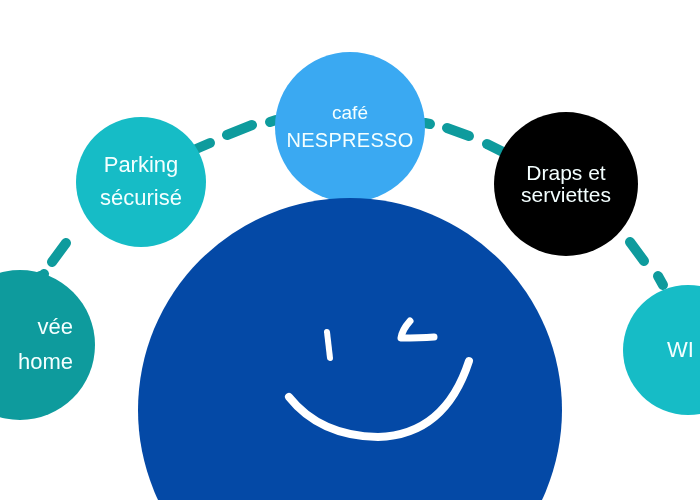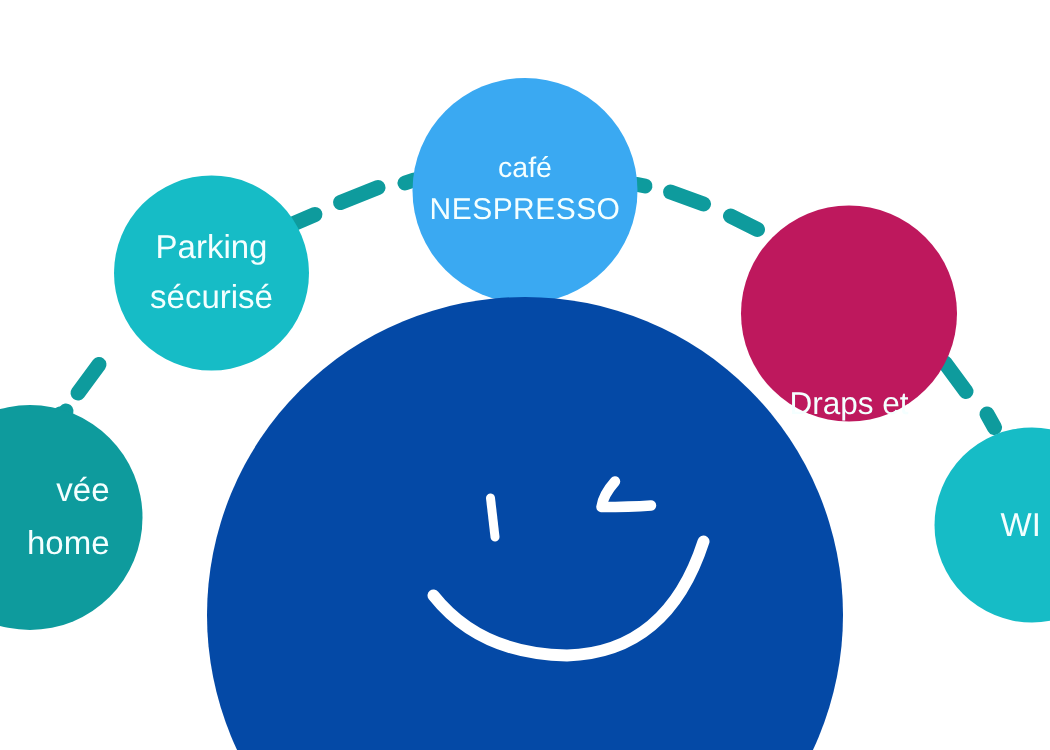--- a/index.html
+++ b/index.html
@@ -15,21 +15,21 @@
       display: flex; flex-direction: column; align-items: center; justify-content: center;
       color: #f4ffff; text-align: center; line-height: 1.12;
       box-sizing: border-box;
     }
     .bubble span { display: block; white-space: nowrap; }
     .b-nespresso { left: 275px; top: 52px; width: 150px; height: 150px; background: #3aa9f2; font-size: 20px; }
     .b-nespresso .l1 { font-size: 19px; margin-bottom: 6px; }
     .b-nespresso .l2 { font-size: 20px; letter-spacing: 0.3px; }
     .b-parking { left: 76px; top: 117px; width: 130px; height: 130px; background: #16bcc6; font-size: 22px; }
     .b-parking .l1 { margin-bottom: 8px; }
-    .b-draps { left: 494px; top: 137px; width: 144px; height: 144px; background: #be185d; font-size: 21px; line-height: 1.05; justify-content: flex-end; }
+    .b-draps { left: 494px; top: 112px; width: 144px; height: 144px; background: #000000; font-size: 21px; line-height: 1.05; }
     .b-left { left: -55px; top: 270px; width: 150px; height: 150px; background: #0e9b9d; font-size: 22px; align-items: flex-end; padding-right: 22px; }
     .b-left .l1 { margin-bottom: 10px; }
     .b-right { left: 623px; top: 285px; width: 130px; height: 130px; background: #16bcc6; font-size: 22px; align-items: flex-start; padding-left: 44px; }
     .face { position: absolute; left: 138px; top: 198px; width: 424px; height: 424px; border-radius: 50%; background: #0449a6; }
   </style>
 </head>
 <body>
 
 <div class="stage">
 
@@ -59,20 +59,21 @@
     <span class="l2">sécurisé</span>
   </div>
 
   <div class="bubble b-nespresso">
     <span class="l1">café</span>
     <span class="l2">NESPRESSO</span>
   </div>
 
   <div class="bubble b-draps">
     <span>Draps et</span>
+    <span>serviettes</span>
   </div>
 
   <div class="bubble b-left">
     <span class="l1">vée</span>
     <span>home</span>
   </div>
 
   <div class="bubble b-right">
     <span>WI</span>
   </div>

